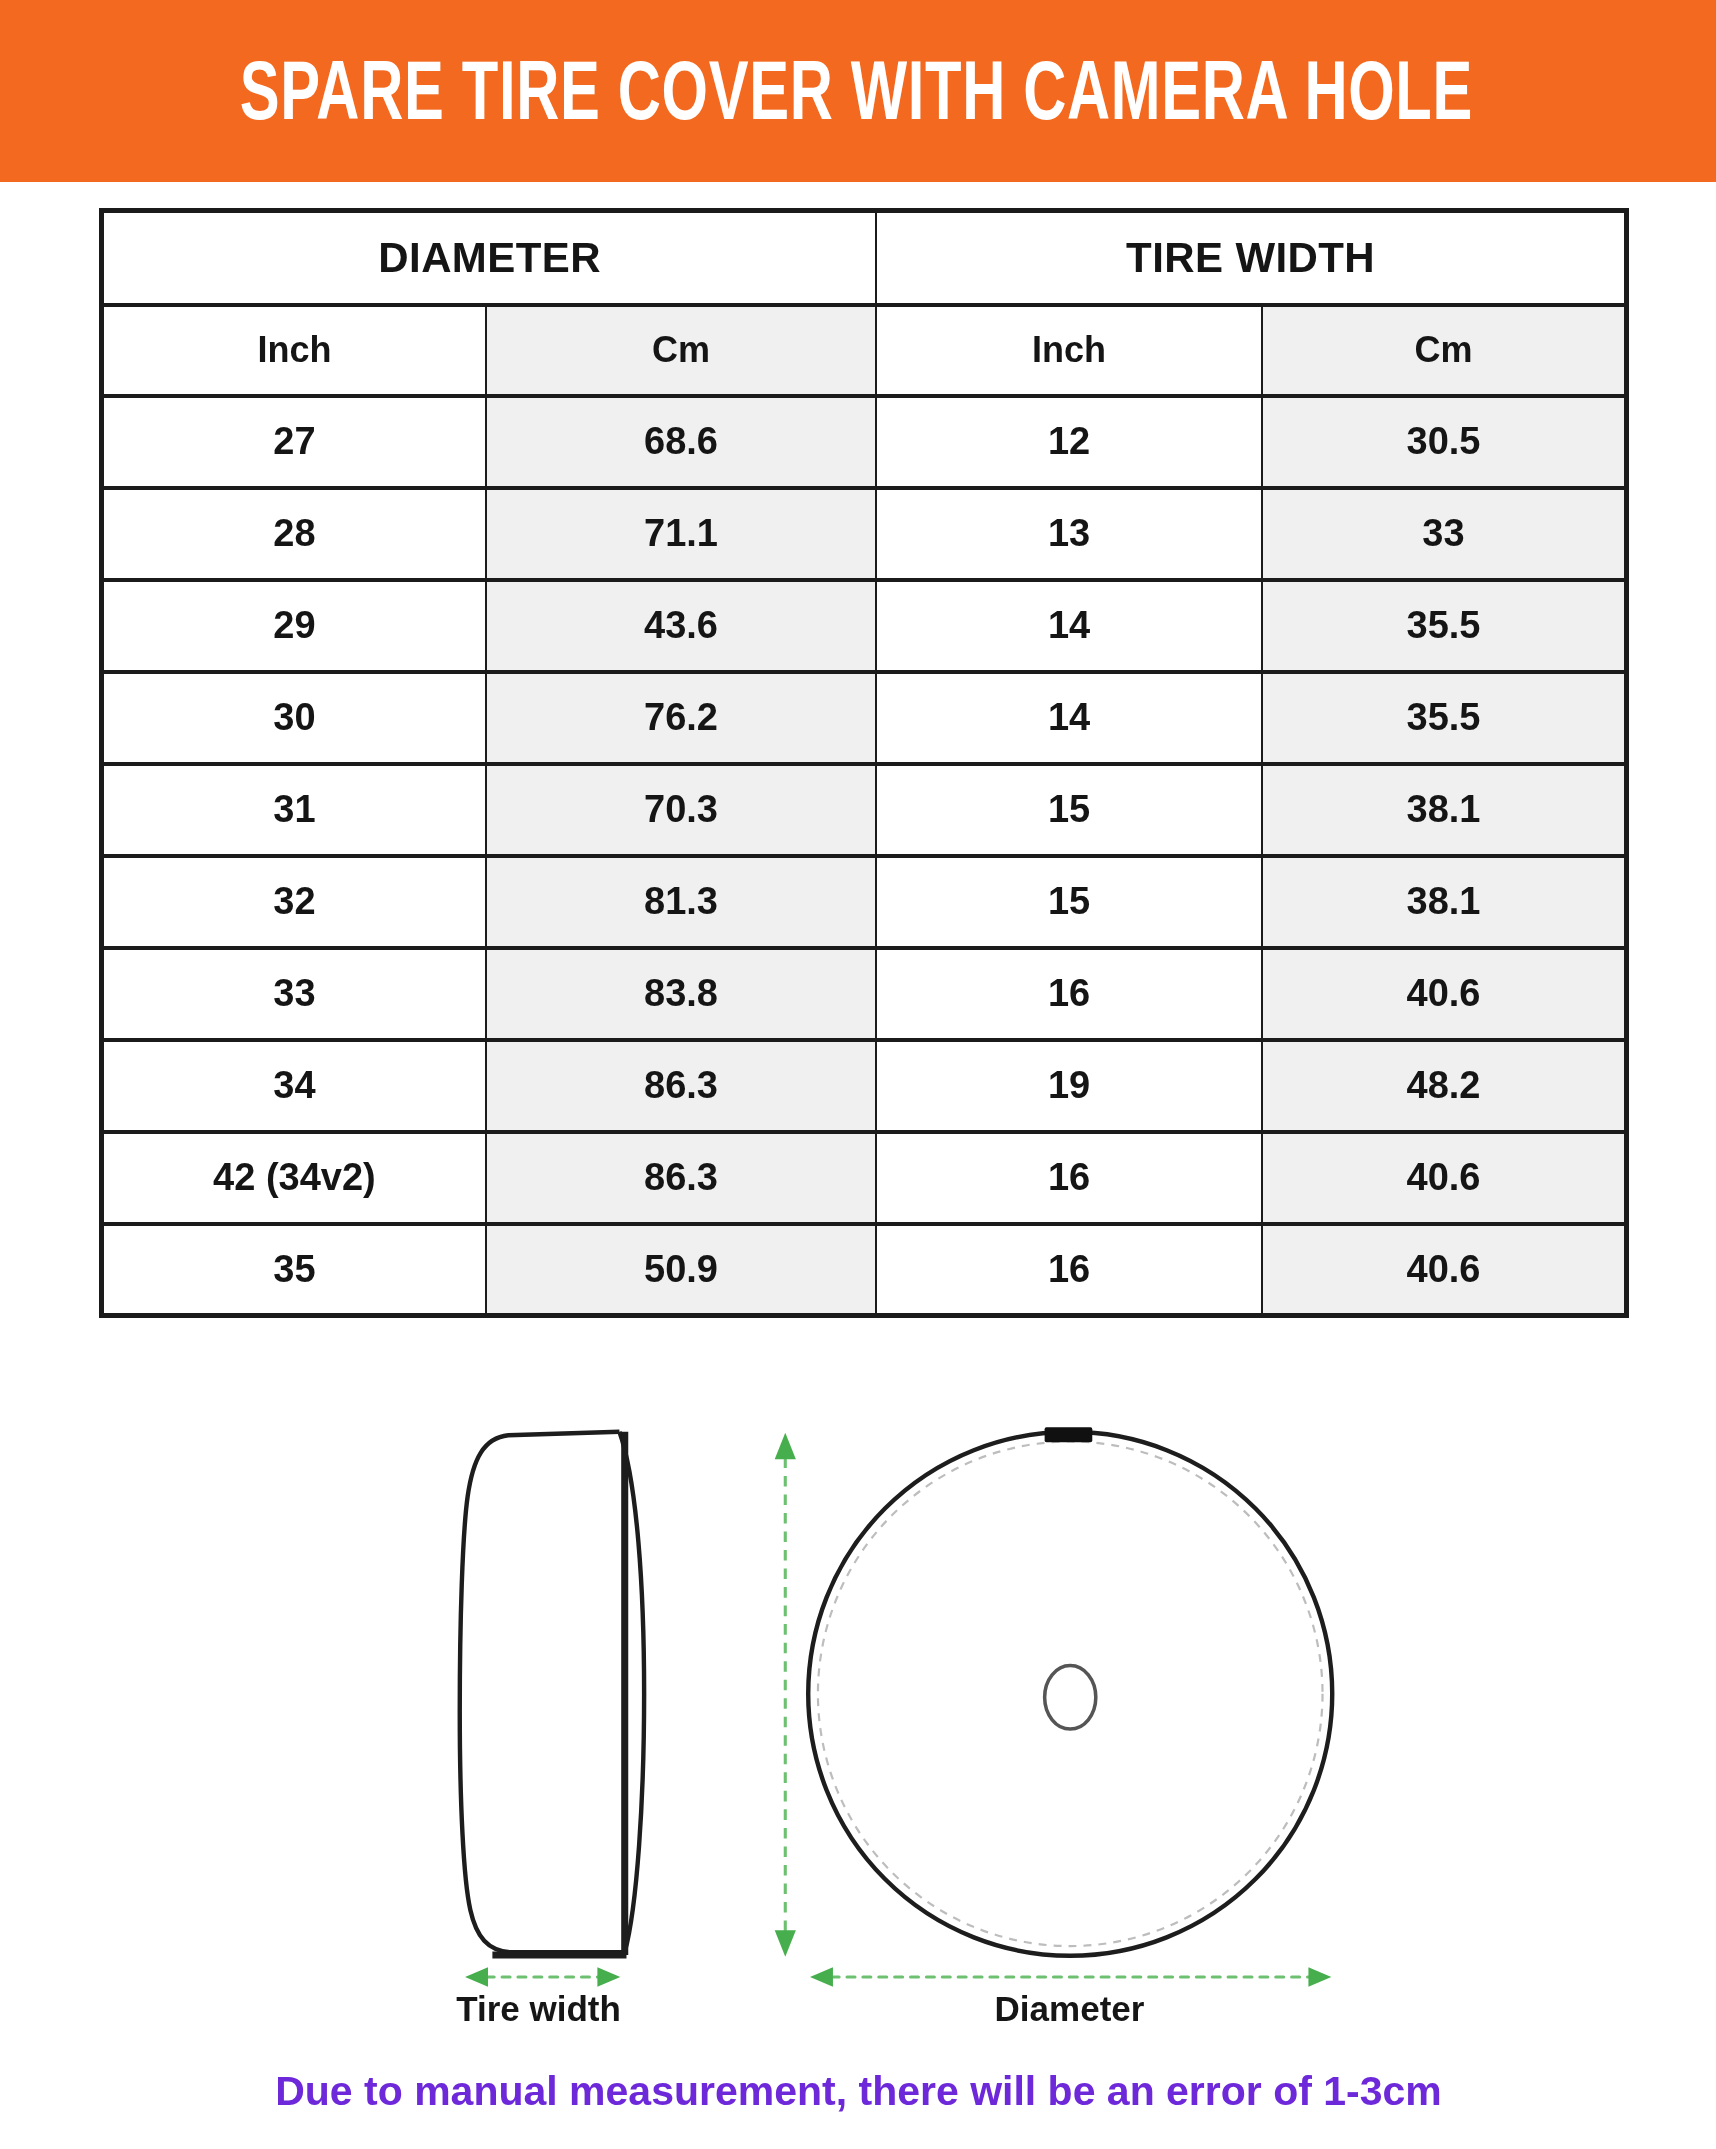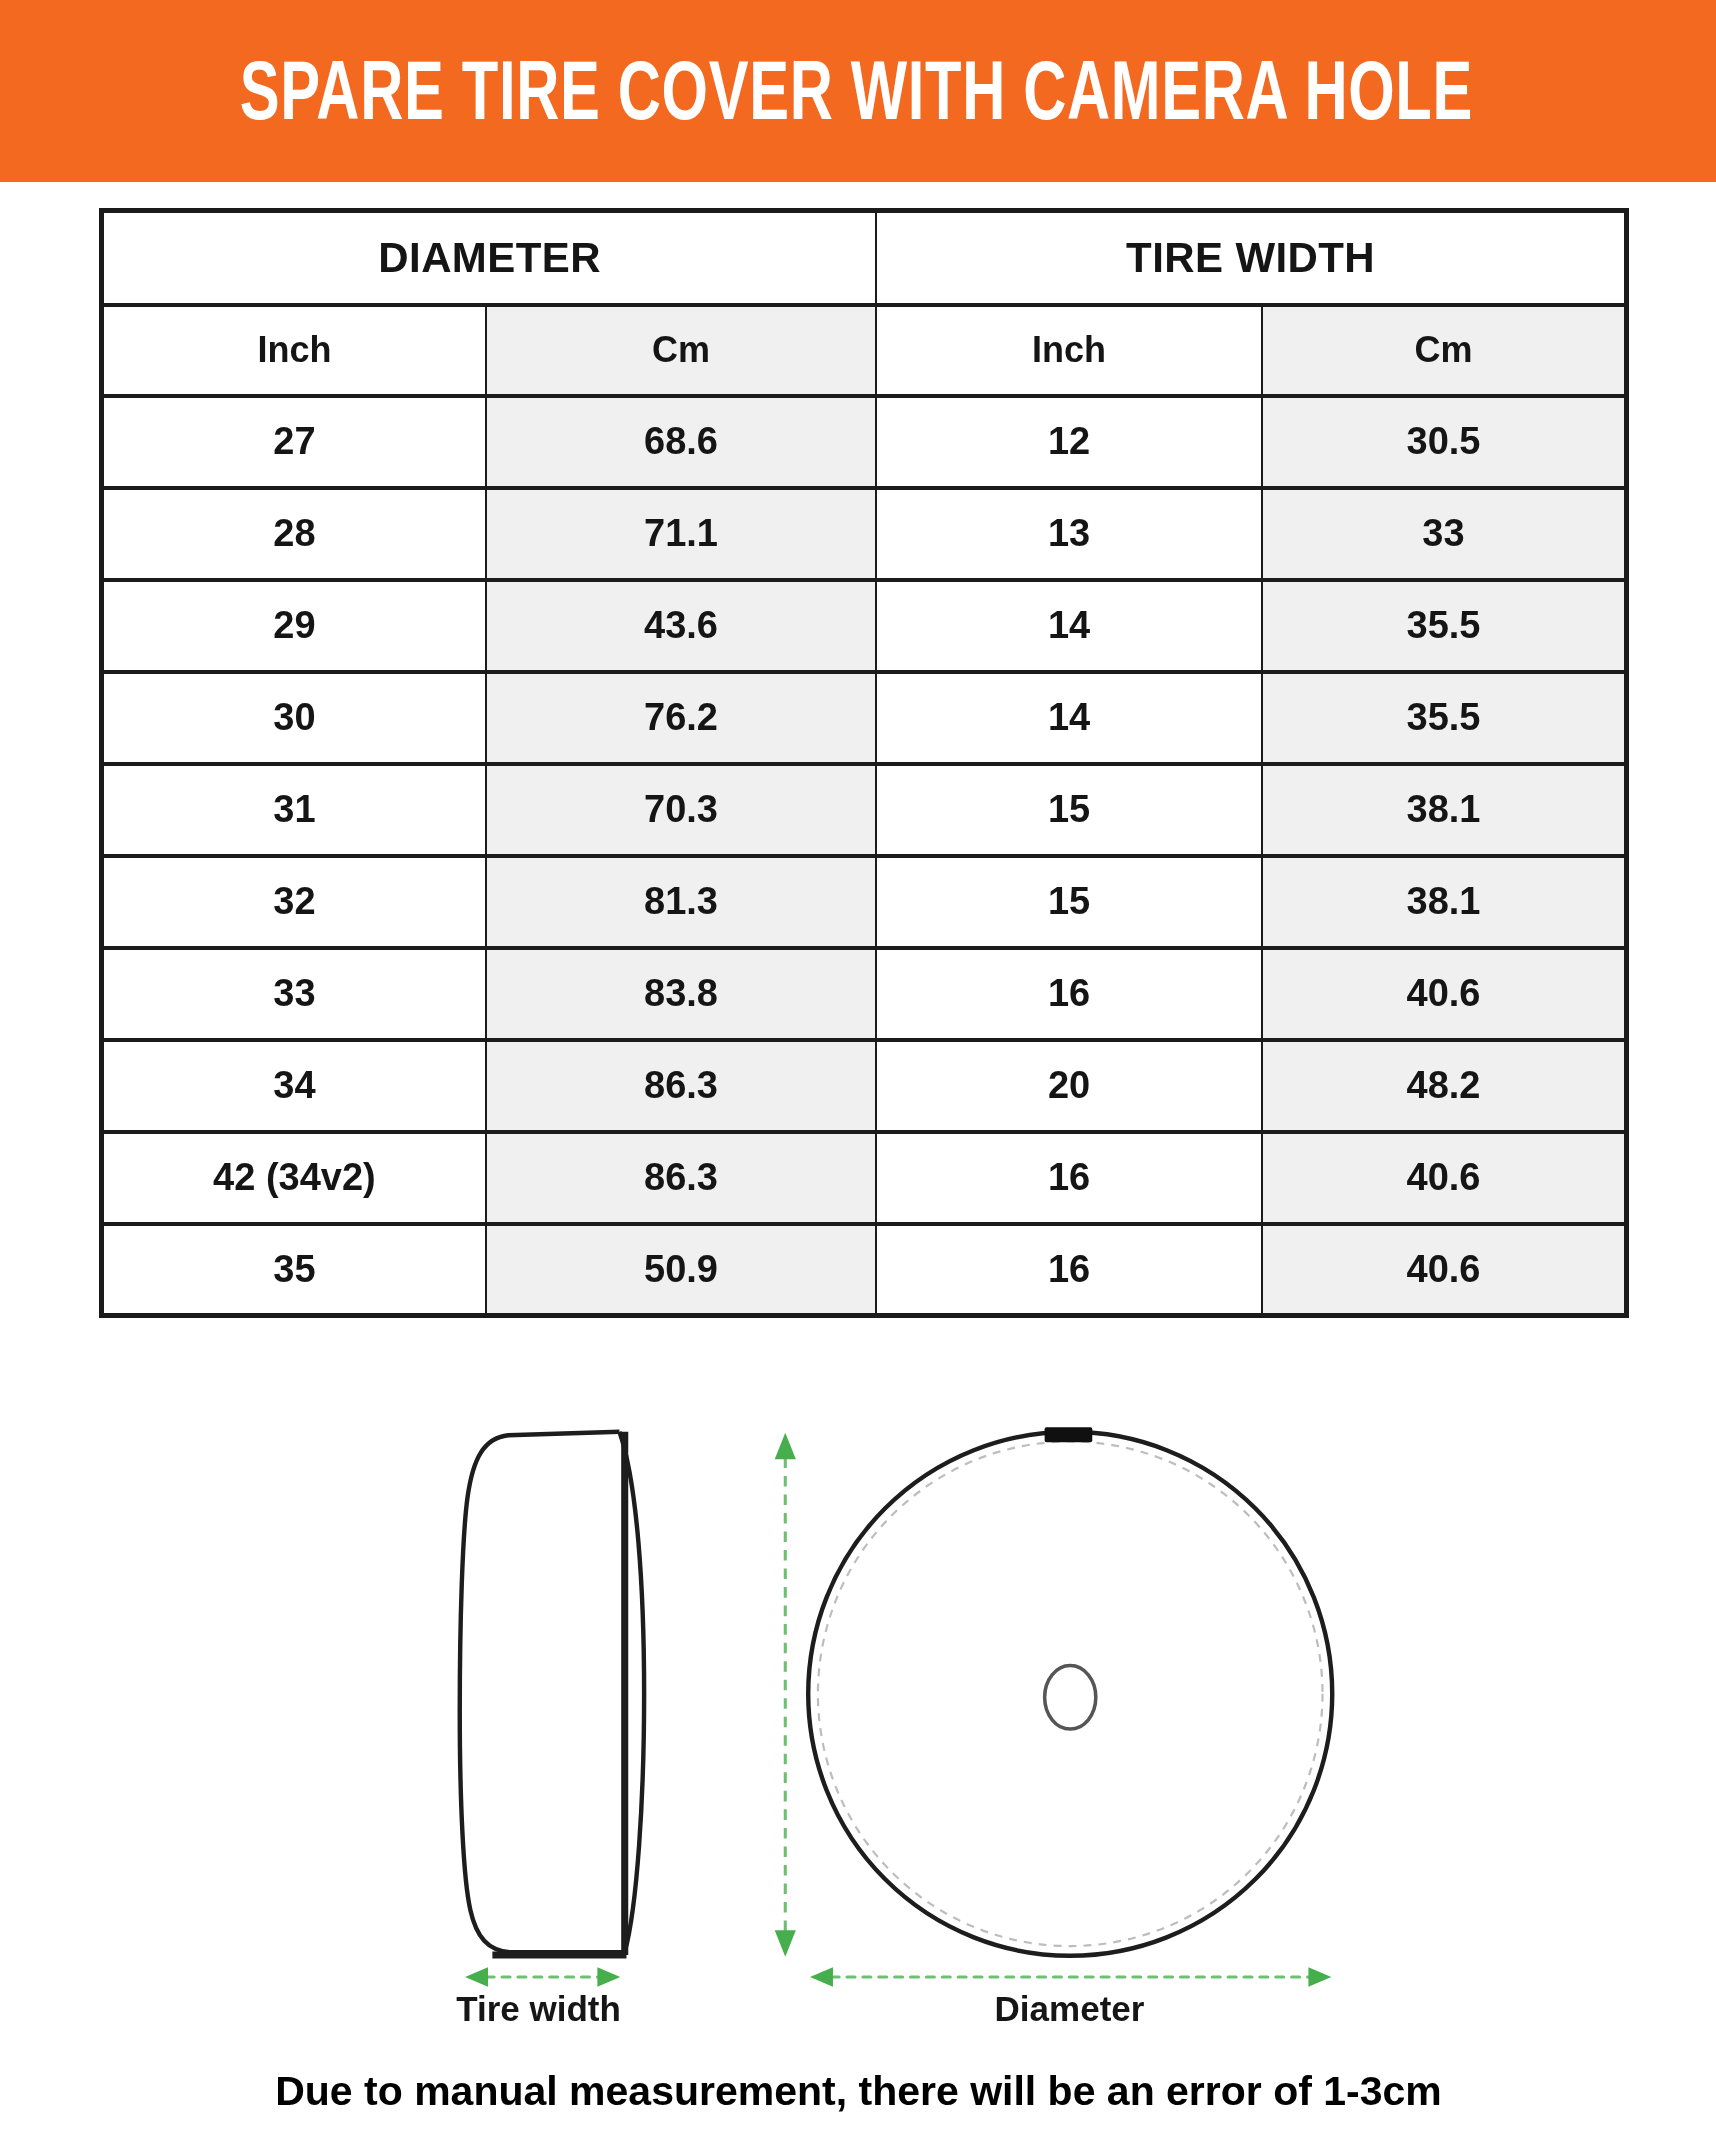--- a/index.html
+++ b/index.html
@@ -43,21 +43,21 @@
   .dim-label {
     position:absolute; font-weight:bold; font-size:35px; color:#161616;
     text-align:center; white-space:nowrap;
   }
   .lbl-tire { left:406px;  top:1989px; width:265px; }
   .lbl-dia  { left:805px;  top:1989px; width:529px; }
 
   
   .footnote {
     position:absolute; left:0; top:2068px; width:100%; margin:0;
-    text-align:center; color:#000000; font-size:41px; font-weight:bold;
+    text-align:center; color:#6d28d9; font-size:41px; font-weight:bold;
   }
 </style>
 </head>
 <body>
 
 <div class="page">
 
   <header class="banner">
     <h1>SPARE TIRE COVER WITH CAMERA HOLE</h1>
   </header>
@@ -121,21 +121,21 @@
           </tr>
           <tr>
             <td class="c-inch">33</td>
             <td class="c-cm">83.8</td>
             <td class="c-inch">16</td>
             <td class="c-cm">40.6</td>
           </tr>
           <tr>
             <td class="c-inch">34</td>
             <td class="c-cm">86.3</td>
-            <td class="c-inch">20</td>
+            <td class="c-inch">19</td>
             <td class="c-cm">48.2</td>
           </tr>
           <tr>
             <td class="c-inch">42 (34v2)</td>
             <td class="c-cm">86.3</td>
             <td class="c-inch">16</td>
             <td class="c-cm">40.6</td>
           </tr>
           <tr>
             <td class="c-inch">35</td>

